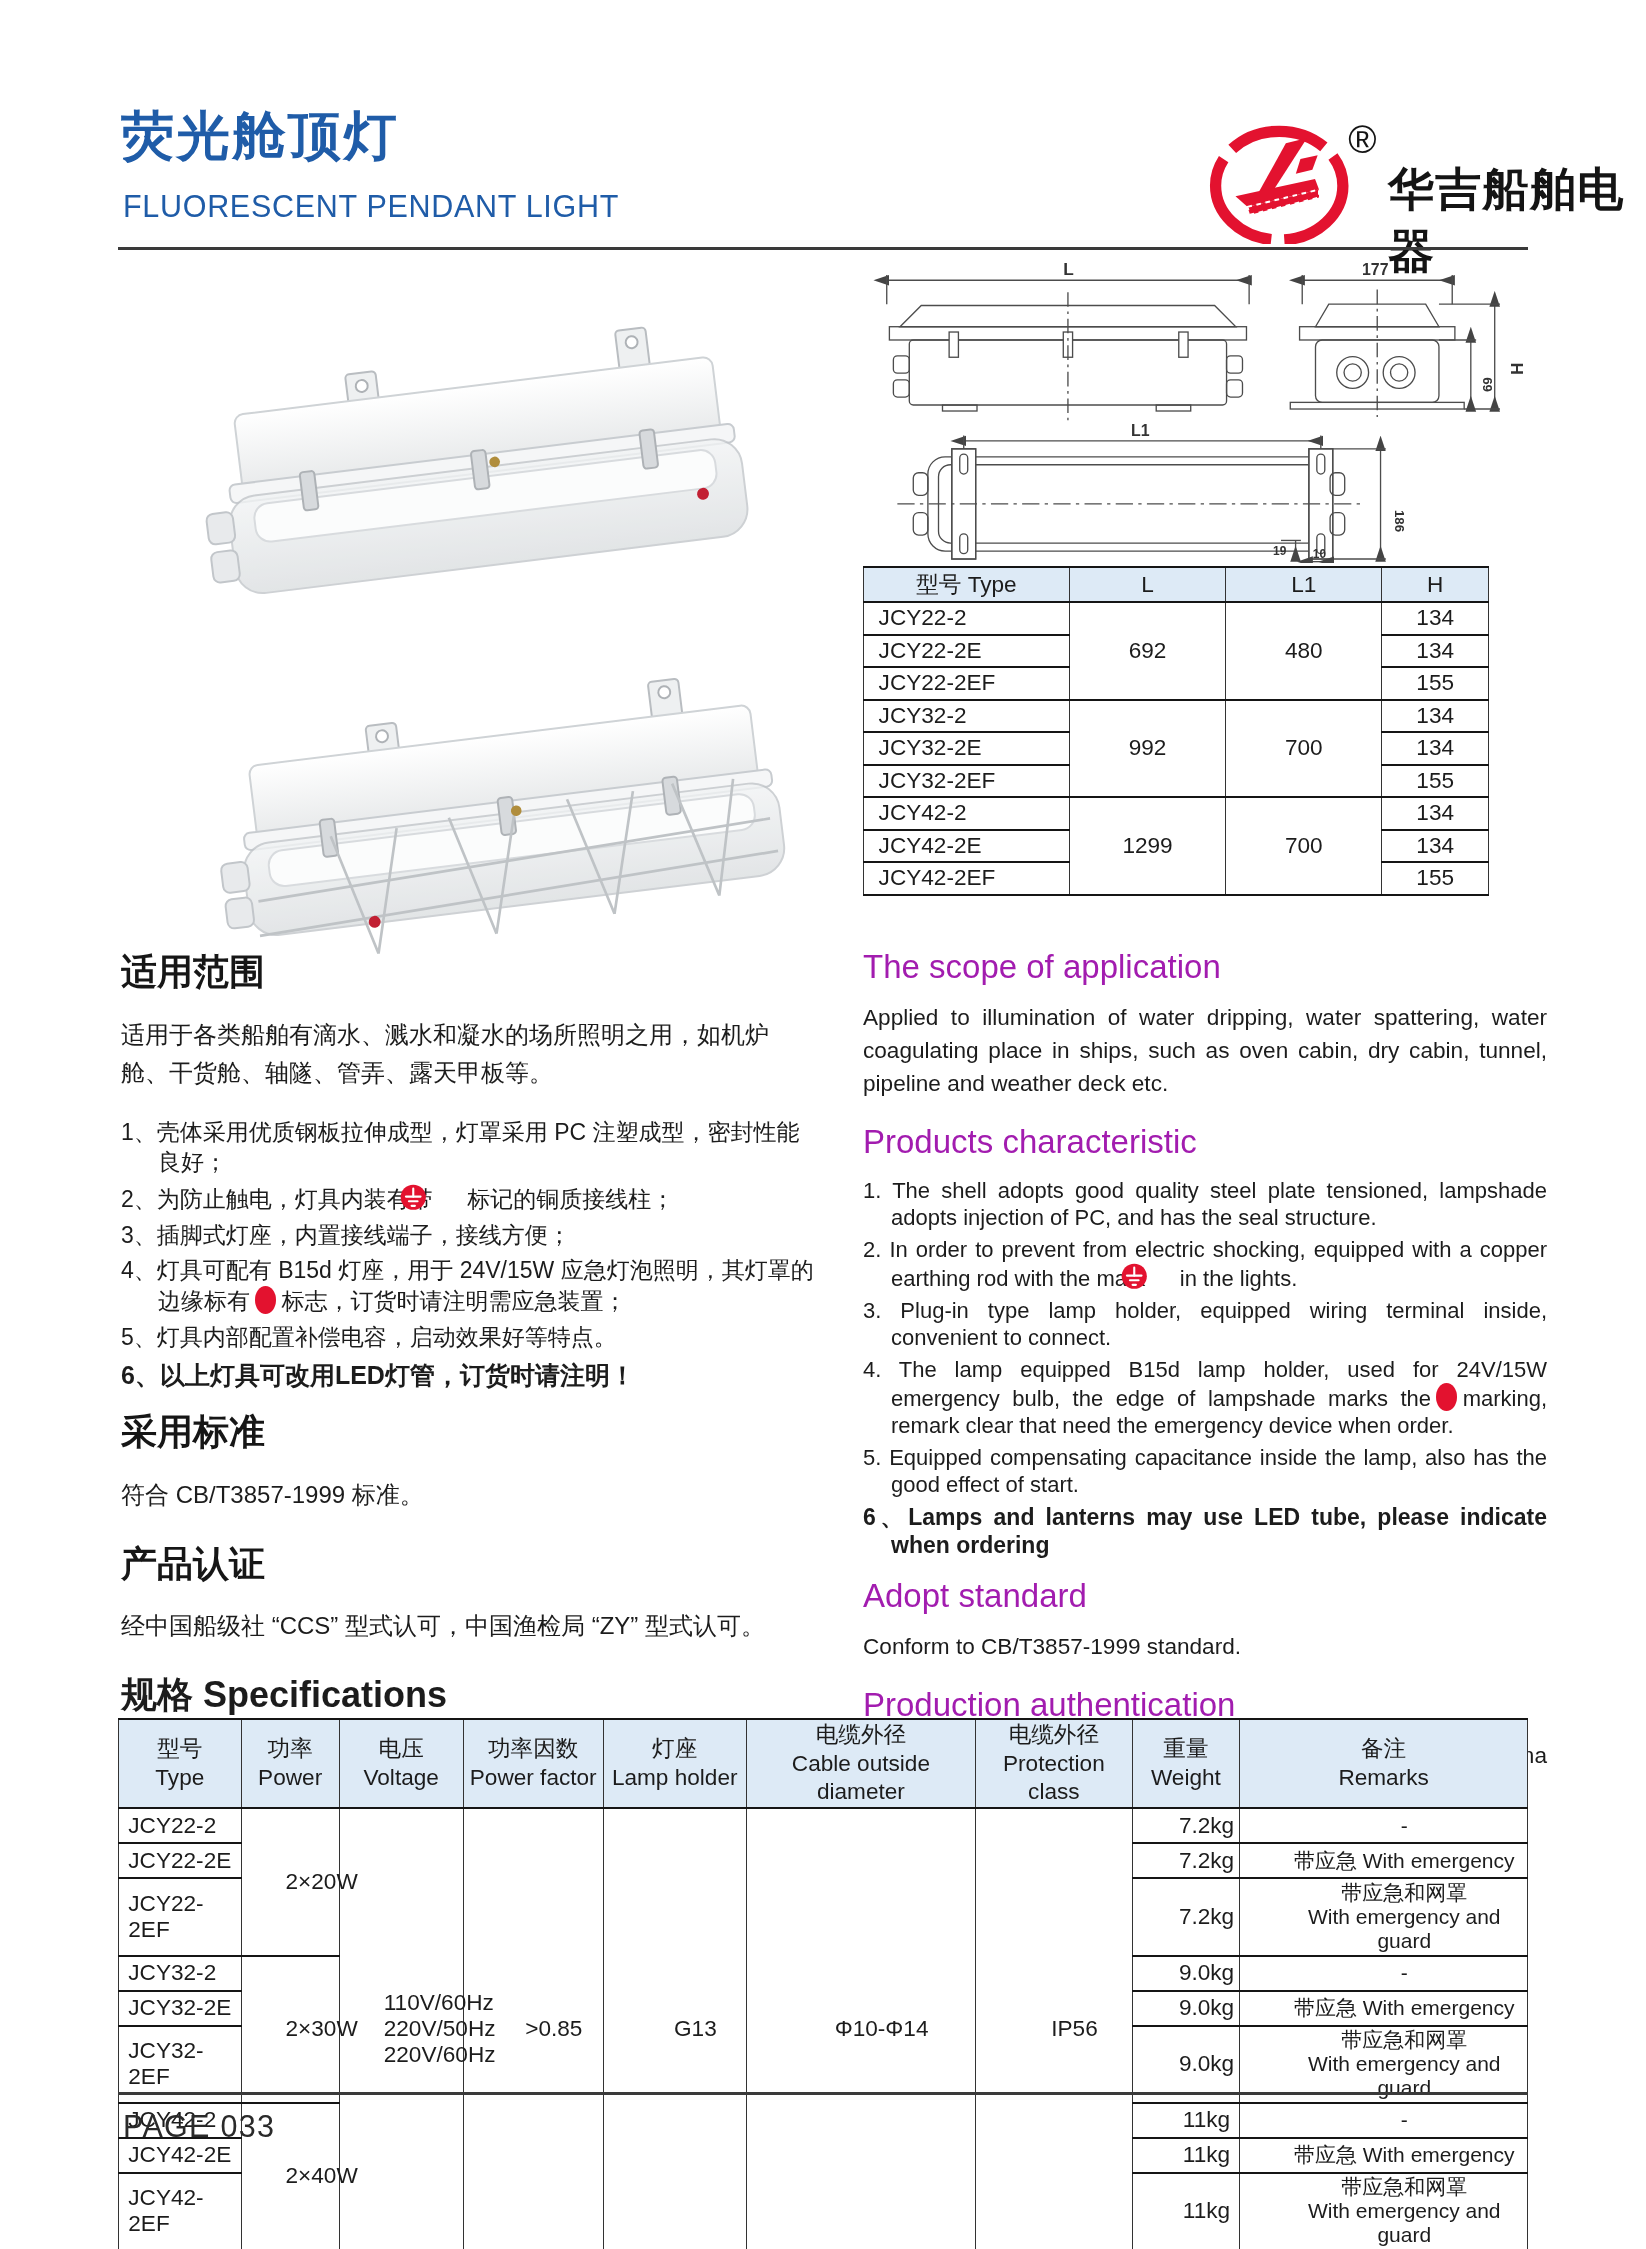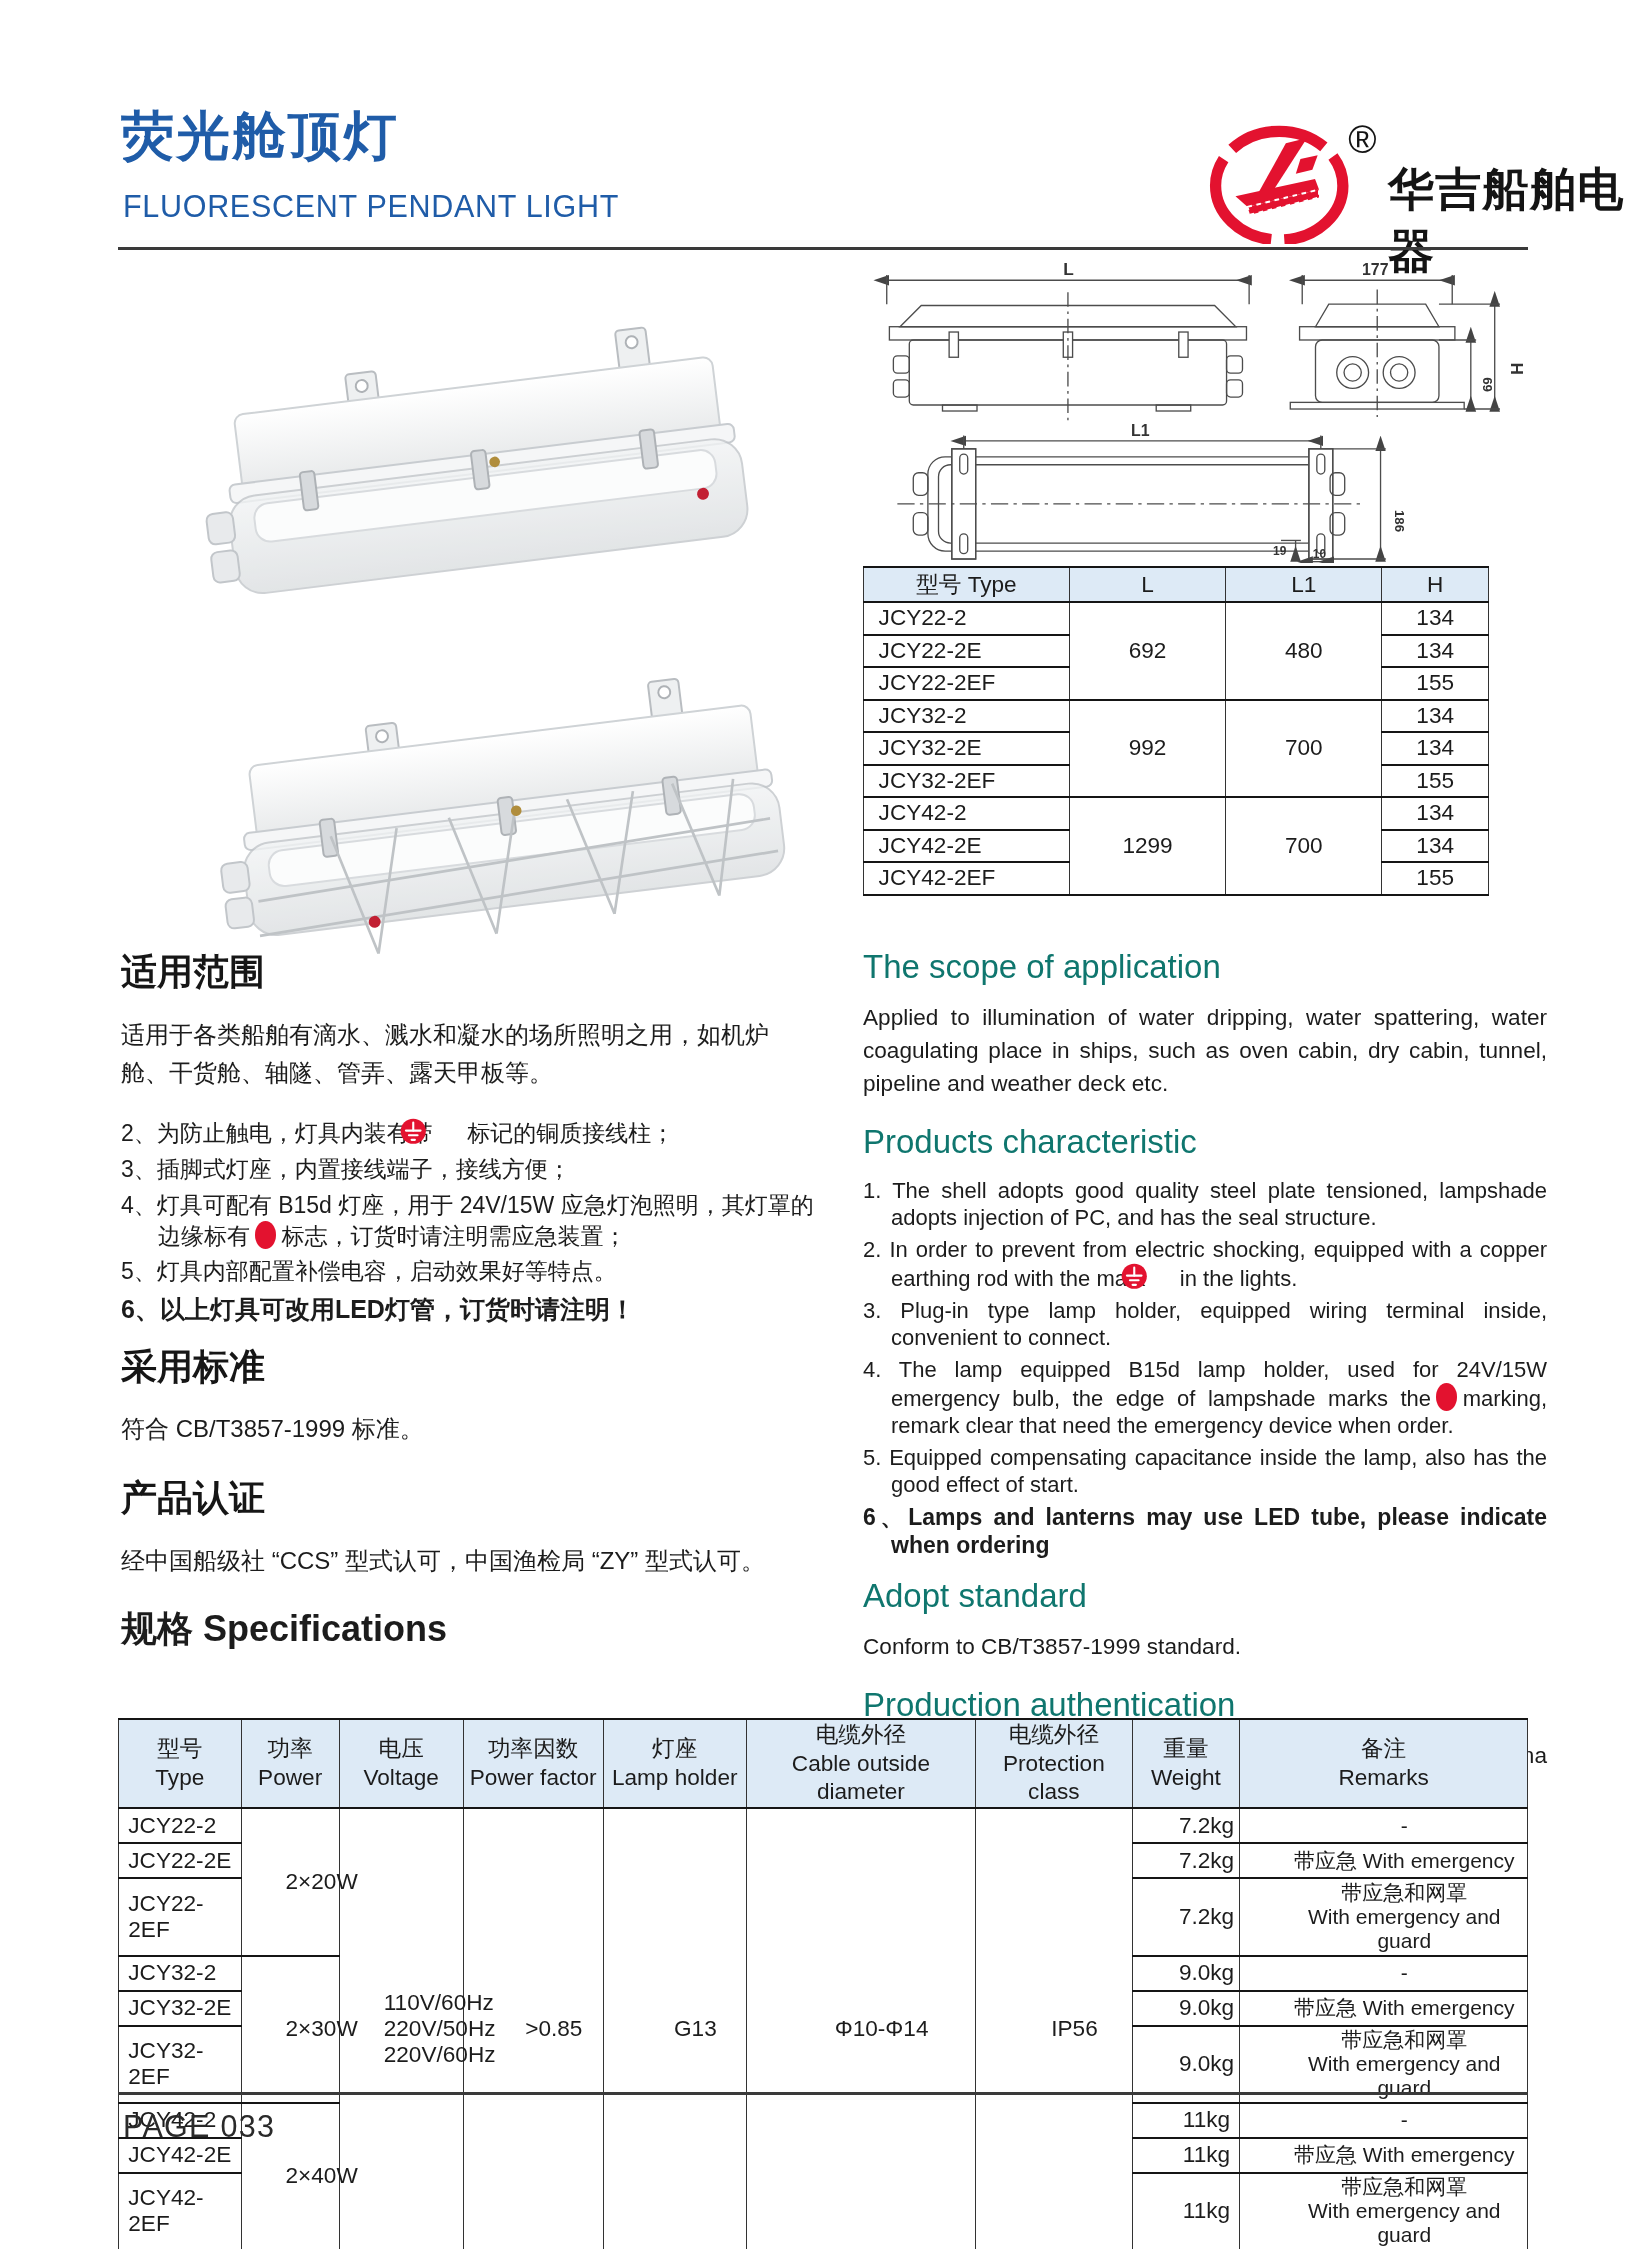--- a/index.html
+++ b/index.html
@@ -26,21 +26,21 @@
   .dim-table{position:absolute;left:863px;top:566px;width:626px;border-collapse:collapse;table-layout:fixed;font-size:22.6px;}
   .dim-table th,.dim-table td{border-top:2px solid #151515;border-bottom:2px solid #151515;border-left:1.3px solid #333;border-right:1.3px solid #333;text-align:center;padding:0;}
   .dim-table th{background:#ddeaf6;font-weight:400;height:33px;}
   .dim-table td{height:30.5px;}
   .dim-table .c0{width:33%;} .dim-table .c1{width:25%;} .dim-table .c2{width:25%;} .dim-table .c3{width:17%;}
   .dim-table td.model{text-align:left;padding-left:14.6px;}
   
   .col-left{position:absolute;left:121px;top:948px;width:694px;}
   .col-right{position:absolute;left:863px;top:948px;width:684px;}
   .h-zh{font-size:36px;font-weight:700;margin:0 0 18.6px 0;color:#161616;}
-  .h-en{font-size:33px;font-weight:400;margin:0 0 16px 0;color:#0f766e;}
+  .h-en{font-size:33px;font-weight:400;margin:0 0 16px 0;color:#a21caf;}
   .p-zh{font-size:24px;line-height:1.62;margin:0 0 25px 0;}
   .p-en{font-size:22.6px;line-height:1.45;margin:0 0 22.6px 0;text-align:justify;}
   .mt{margin-top:6.6px;}
   .list{margin:0 0 17px 0;}
   .cnitem{font-size:23px;line-height:1.3;margin-bottom:6px;padding-left:37px;text-indent:-37px;}
   .cnitem.six{font-weight:700;font-size:25px;margin-top:4px;}
   .enitem{font-size:22px;line-height:1.24;margin-bottom:4.6px;padding-left:28px;text-indent:-28px;text-align:justify;}
   .enitem.six{font-weight:700;font-size:23px;}
   .spec-heading{font-size:36px;font-weight:700;margin:22.6px 0 0 0;}
   .earth-badge{display:inline-block;width:26.5px;height:26.5px;vertical-align:-4px;margin:0 4px;}
@@ -267,20 +267,21 @@
           <td>155</td>
         </tr>
     </tbody>
   </table>
 
   <div class="col-left">
     <div class="h-zh">适用范围</div>
     <p class="p-zh">适用于各类船舶有滴水、溅水和凝水的场所照明之用，如机炉舱、干货舱、轴隧、管弄、露天甲板等。</p>
 
     <div class="list">
+      <div class="cnitem">1、壳体采用优质钢板拉伸成型，灯罩采用 PC 注塑成型，密封性能良好；</div>
       <div class="cnitem"><span>2、为防止触电，灯具内装有带</span><span class="earth-badge"><svg viewBox="0 0 40 40" width="26.5" height="26.5">
               <circle cx="20" cy="20" r="19" fill="#e3122f"></circle>
               <g stroke="#ffffff" stroke-width="3.2" stroke-linecap="round">
                 <line x1="20" y1="7" x2="20" y2="19"></line>
                 <line x1="9" y1="19" x2="31" y2="19"></line>
                 <line x1="13.5" y1="26" x2="26.5" y2="26"></line>
                 <line x1="17.5" y1="33" x2="22.5" y2="33"></line>
               </g>
             </svg></span><span>标记的铜质接线柱；</span></div>
       <div class="cnitem">3、插脚式灯座，内置接线端子，接线方便；</div>

